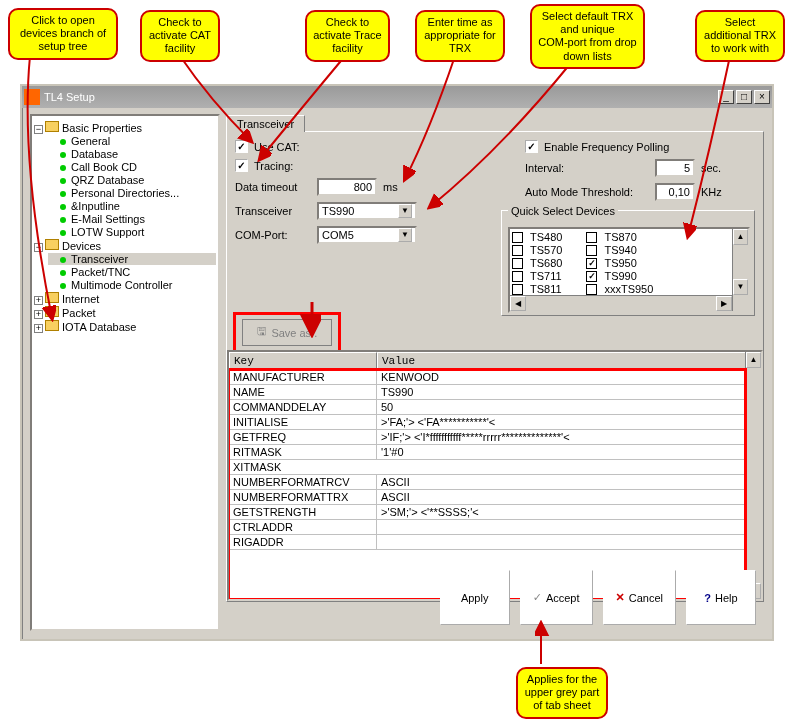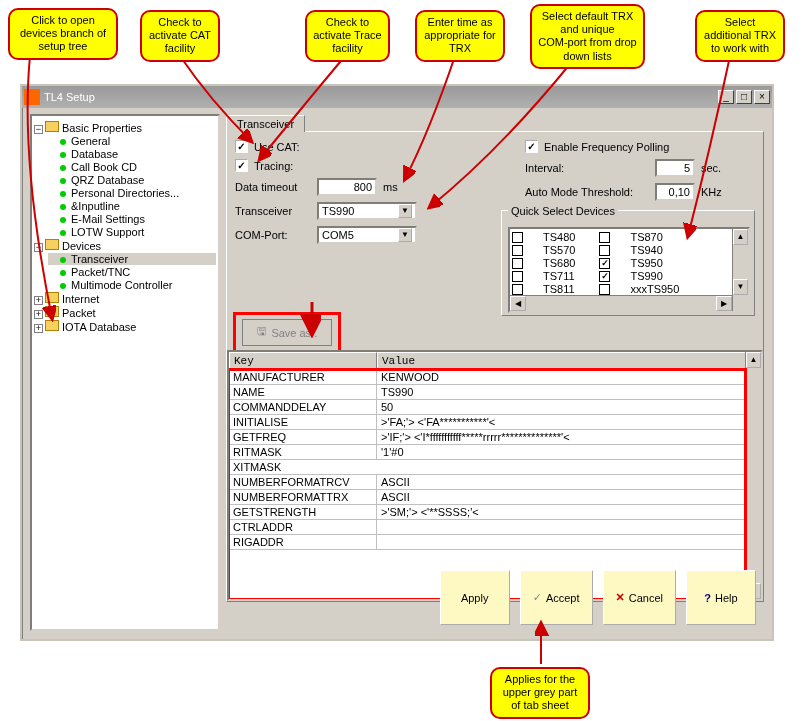--- a/index.html
+++ b/index.html
@@ -27,33 +27,33 @@
   .row { display:flex; align-items:center; margin-bottom:6px; gap:6px; }
   .check { width:13px; height:13px; border:1px inset #fff; background:#fff; text-align:center; line-height:11px; font-size:10px; font-weight:bold; }
   .label { margin-right:4px; }
   .inpt { border:2px inset #d4d0c8; background:#fff; padding:1px 3px; height:18px; text-align:right; }
   .sel-input { border:2px inset #d4d0c8; background:#fff; padding:1px 3px; height:18px; display:flex; align-items:center; justify-content:space-between; }
   .dropbtn { width:14px; height:14px; background:#d4d0c8; border:1px outset #fff; text-align:center; line-height:12px; font-size:8px; }
   .qsgroup { position:absolute; right:8px; top:78px; width:254px; border:1px solid #808080; border-top-color:#fff; border-left-color:#fff; padding:4px 4px 2px 6px; background:#d4d0c8; }
   .qsgroup .gtitle { position:relative; top:-10px; background:#d4d0c8; padding:0 3px; display:inline-block; }
   .qsinner { background:#fff; border:2px inset #d4d0c8; height:86px; overflow:hidden; position:relative; }
   .qscols { display:flex; padding:2px 2px; gap:24px; }
-  .qscol div { display:flex; align-items:center; gap:20px; margin:0 0 1px 0; }
+  .qscol div { display:flex; align-items:center; gap:7px; margin:0 0 1px 0; }
   .qsbox { width:11px; height:11px; border:1px solid #000; background:#fff; text-align:center; line-height:9px; font-size:9px; font-weight:bold; }
   .savebtn { border:1px solid #808080; background:#d4d0c8; padding:3px 14px; color:#808080; display:inline-flex; align-items:center; gap:5px; }
   .redbox { border:3px solid #f00; }
   .keytable { position:absolute; left:0; right:0; top:218px; bottom:0; border:2px inset #d4d0c8; background:#fff; overflow:hidden; }
   .kthead { display:flex; background:#d4d0c8; border-bottom:1px solid #808080; }
   .kthead div { padding:2px 4px; border-right:1px solid #808080; border-top:1px solid #fff; border-left:1px solid #fff; font-family:"Courier New",monospace; }
   .ktbody { font-family:"Courier New",monospace; }
   .ktrow { display:flex; border-bottom:1px solid #c0c0c0; }
   .ktrow div:first-child { width:148px; padding:1px 4px; border-right:1px solid #c0c0c0; }
   .ktrow div:last-child { flex:1; padding:1px 4px; white-space:nowrap; overflow:hidden; }
   .btnrow { position:absolute; right:8px; bottom:6px; display:flex; gap:10px; }
-  .btn { border:1px outset #fff; background:#fef9c3; padding:20px 12px; display:flex; align-items:flex-end; gap:4px; min-width:70px; justify-content:center; }
+  .btn { border:1px outset #fff; background:#ffffff; padding:20px 12px; display:flex; align-items:flex-end; gap:4px; min-width:70px; justify-content:center; }
   .btn .x { color:#c00; font-weight:bold; }
   .btn .q { color:#008; font-weight:bold; }
   .btn .ck { color:#888; }
   .vscroll { position:absolute; right:0; top:0; bottom:0; width:16px; background:#d4d0c8; border-left:1px solid #808080; }
   .vscroll .sbtn { height:16px; background:#d4d0c8; border:1px outset #fff; text-align:center; font-size:8px; line-height:14px; }
   .hscroll { position:absolute; left:0; right:16px; bottom:0; height:16px; background:#d4d0c8; border-top:1px solid #808080; display:flex; justify-content:space-between; }
   .hscroll .sbtn { width:16px; background:#d4d0c8; border:1px outset #fff; text-align:center; font-size:8px; line-height:14px; }
   .tablered { border:3px solid #f00; position:absolute; left:-2px; top:16px; right:14px; bottom:-2px; pointer-events:none; }
 </style>
 </head>
@@ -71,21 +71,21 @@
 <div class="callout" style="left:415px; top:10px; width:90px"><span style="white-space: pre-line; margin-top: 32px;">Enter time as
 appropriate for
 TRX</span></div>
 <div class="callout" style="left:530px; top:4px; width:115px"><span style="white-space: pre-line;">Select default TRX
 and unique
 COM-port from drop
 down lists</span></div>
 <div class="callout" style="left:695px; top:10px; width:90px"><span style="white-space: pre-line;">Select
 additional TRX
 to work with</span></div>
-<div class="callout" style="left:490px; top:667px; width:100px"><span style="white-space: pre-line;">Applies for the
+<div class="callout" style="left:516px; top:667px; width:92px"><span style="white-space: pre-line;">Applies for the
 upper grey part
 of tab sheet</span></div>
 
 <svg class="arrow" style="left:0;top:0;" width="809" height="721">
   <defs>
       <marker id="ah" markerWidth="8" markerHeight="8" refX="6" refY="3" orient="auto">
         <path d="M0,0 L6,3 L0,6 Z" class="arrow-head"></path>
       </marker>
     </defs>
   <path d="M 30 56 Q 20 160 52 318" marker-end="url(#ah)"></path>

